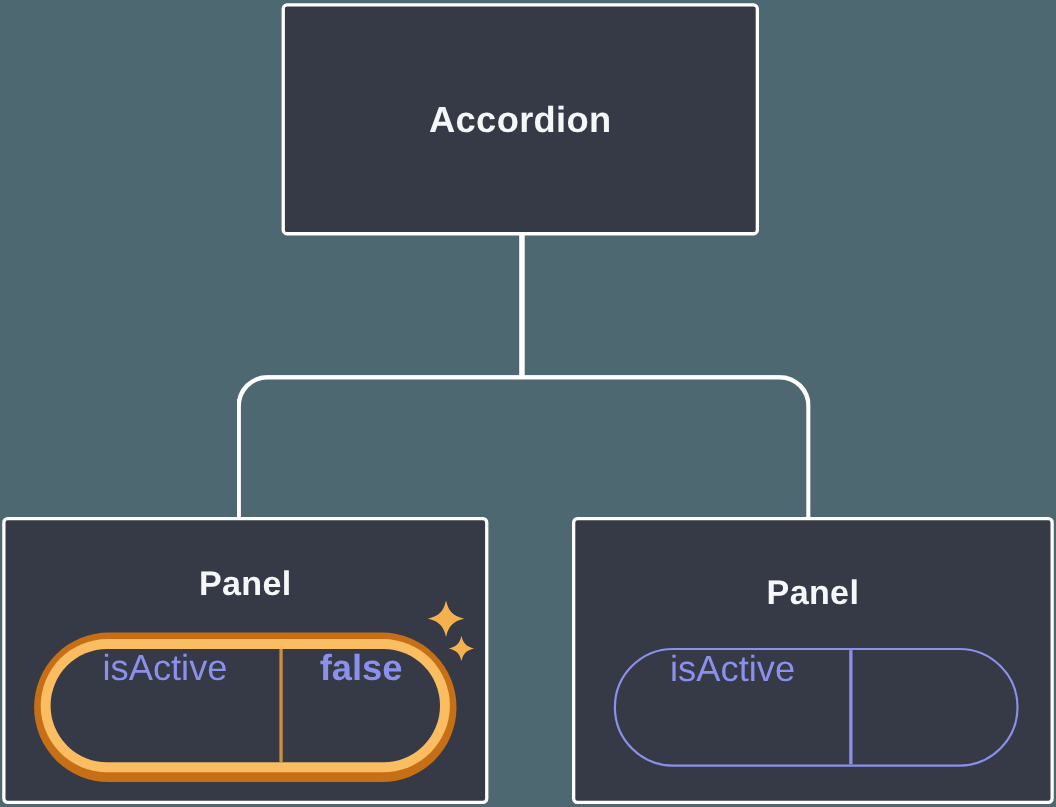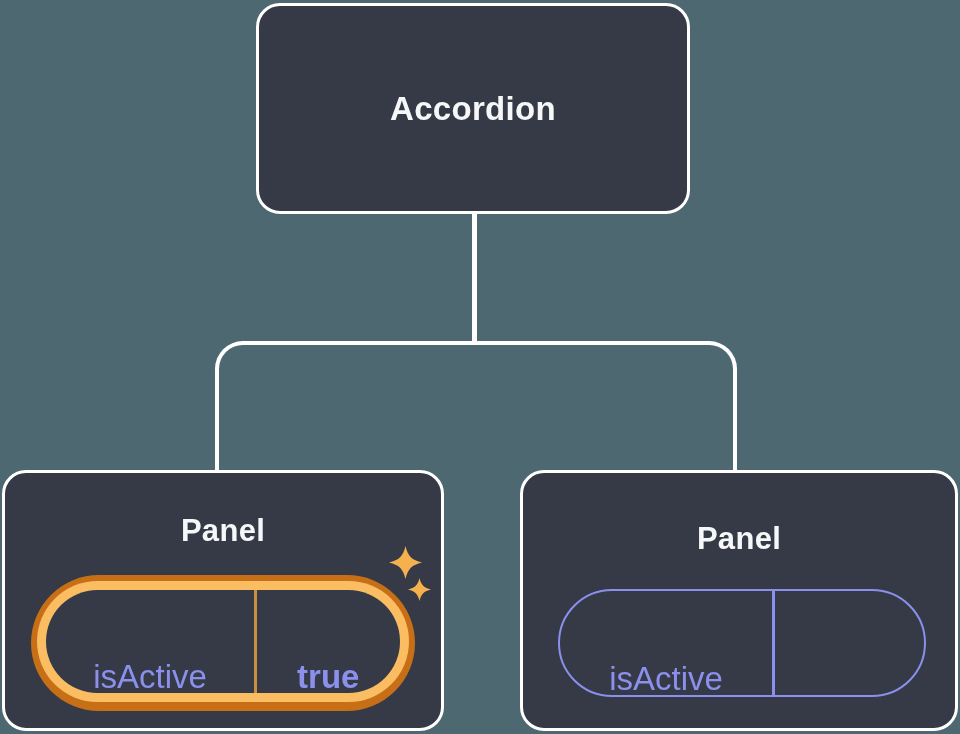--- a/index.html
+++ b/index.html
@@ -15,21 +15,21 @@
     margin: 0 auto;
     background: var(--background);
     overflow: hidden;
   }
 
   
   .node {
     position: absolute;
     background: var(--node-fill);
     border: 3px solid var(--node-border);
-    border-radius: 24px;
+    border-radius: 5px;
   }
   .node-accordion {
     left: 256px; top: 3px;
     width: 434px; height: 211px;
     display: flex; align-items: center; justify-content: center;
   }
   .node-label {
     color: var(--node-text);
     font-size: 33px;
     font-weight: 700;
@@ -74,21 +74,21 @@
   .prop-text {
     color: var(--prop-text);
     font-size: 33px;
     line-height: 1;
     white-space: nowrap;
   }
   .prop-value-bold { font-weight: 700; }
 
   .cell {
     display: flex;
-    align-items: flex-end;
+    align-items: flex-start;
     justify-content: center;
     height: 100%;
   }
 
   
   .pill-active-outer {
     position: absolute;
     left: 26px; top: 102px;
     width: 384px; height: 136px;
     background: var(--active-ring-outer);
@@ -155,21 +155,21 @@
     <div class="panel-title">Panel</div>
 
     <div class="pill-active-outer">
       <div class="pill-active-mid">
         <div class="pill-active-inner">
           <div class="cell cell-name">
             <span class="prop-text">isActive</span>
           </div>
           <div class="divider-active"></div>
           <div class="cell cell-value">
-            <span class="prop-text prop-value-bold">true</span>
+            <span class="prop-text prop-value-bold">false</span>
           </div>
         </div>
       </div>
     </div>
   </div>
 
   <div class="sparkle sparkle-large">
     <svg width="33" height="33" viewBox="0 0 24 24">
       <path fill="var(--sparkle)" d="M12 0 C13.7 7.3 16.7 10.3 24 12 C16.7 13.7 13.7 16.7 12 24 C10.3 16.7 7.3 13.7 0 12 C7.3 10.3 10.3 7.3 12 0 Z"></path>
     </svg>

